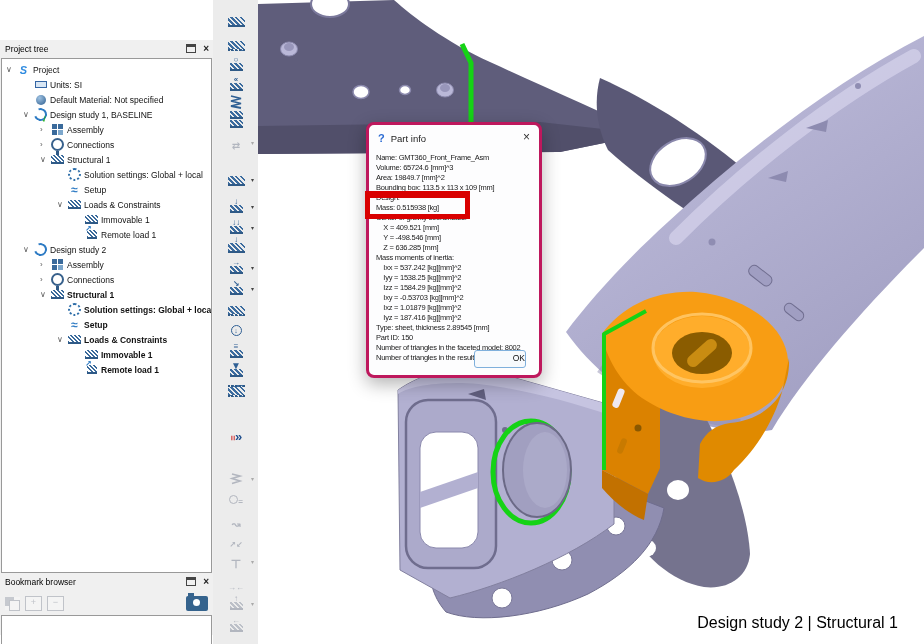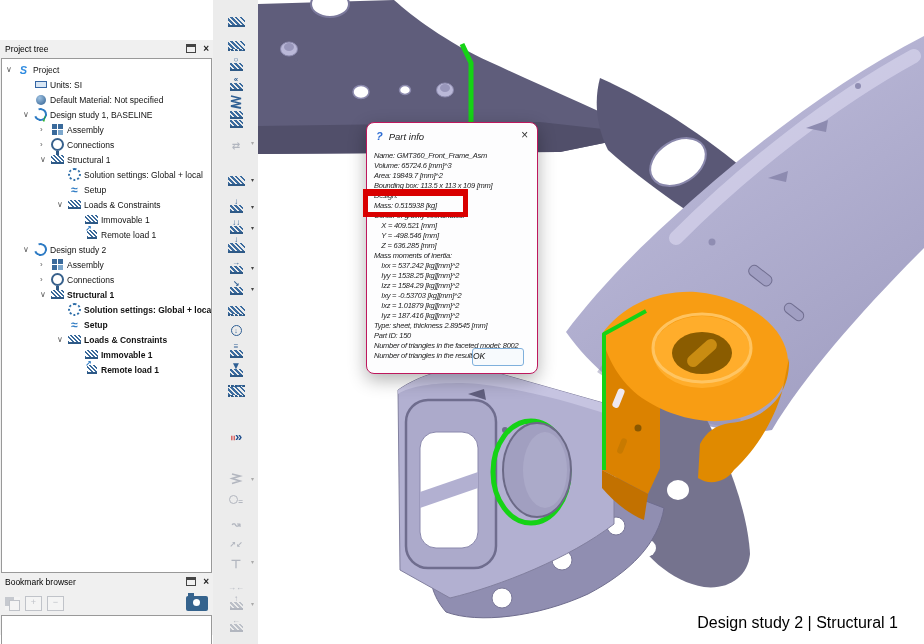--- a/index.html
+++ b/index.html
@@ -64,28 +64,28 @@
   .tb.dis .gl,.tb.dis .fl-blue,.tb.dis .fl-red{color:#b2b6bf;}
   .tb.dis .circ{border-color:#b2b6bf;color:#b2b6bf;}
   .tb.dis .dd{color:#aaa;}
   .tb svg.spr path{stroke:#2e5f94;}
   .tb.dis svg.spr path{stroke:#b2b6bf;}
   
   .viewport{position:absolute;left:258px;top:0;width:666px;height:644px;background:#fff;}
   .status{position:absolute;right:26px;bottom:12px;font-size:16px;color:#000;}
   
   .dlg{position:absolute;left:366px;top:122px;width:170px;height:250px;background:#fdfdfe;
-       border:1px solid #be185d;border-radius:8px;box-shadow:0 6px 18px rgba(0,0,0,.3);font-style:italic;}
+       border:3px solid #be185d;border-radius:8px;box-shadow:0 6px 18px rgba(0,0,0,.3);}
   .dlg-title{position:relative;height:24px;padding:7px 9px 0 9px;box-sizing:border-box;font-size:9.5px;color:#222;}
   .dlg-q{color:#2b6bd3;font-weight:bold;font-size:11px;margin-right:6px;}
   .dlg-x{position:absolute;right:9px;top:5px;font-size:12px;color:#333;}
   .dlg-body{padding:4px 14px 0 7px;}
   .dl{font-size:7.5px;letter-spacing:-0.25px;line-height:10px;white-space:pre;color:#1a1a1a;}
   .okbtn{position:absolute;right:13px;bottom:7px;width:50px;height:16px;background:#f7fafd;border:1px solid #7fb0dc;
-         border-radius:3px;font-size:8.5px;text-align:left;line-height:14px;color:#111;}
+         border-radius:3px;font-size:8.5px;text-align:right;line-height:14px;color:#111;}
   .redbox{position:absolute;left:-4px;top:66px;width:95px;height:16px;border:5px solid #d90000;border-top-width:7px;}
 </style>
 </head>
 <body>
 
 <div class="leftcol">
 
   <div class="panel" style="top:1px;">
     <div class="ptitle">
       <span>Project tree</span>

